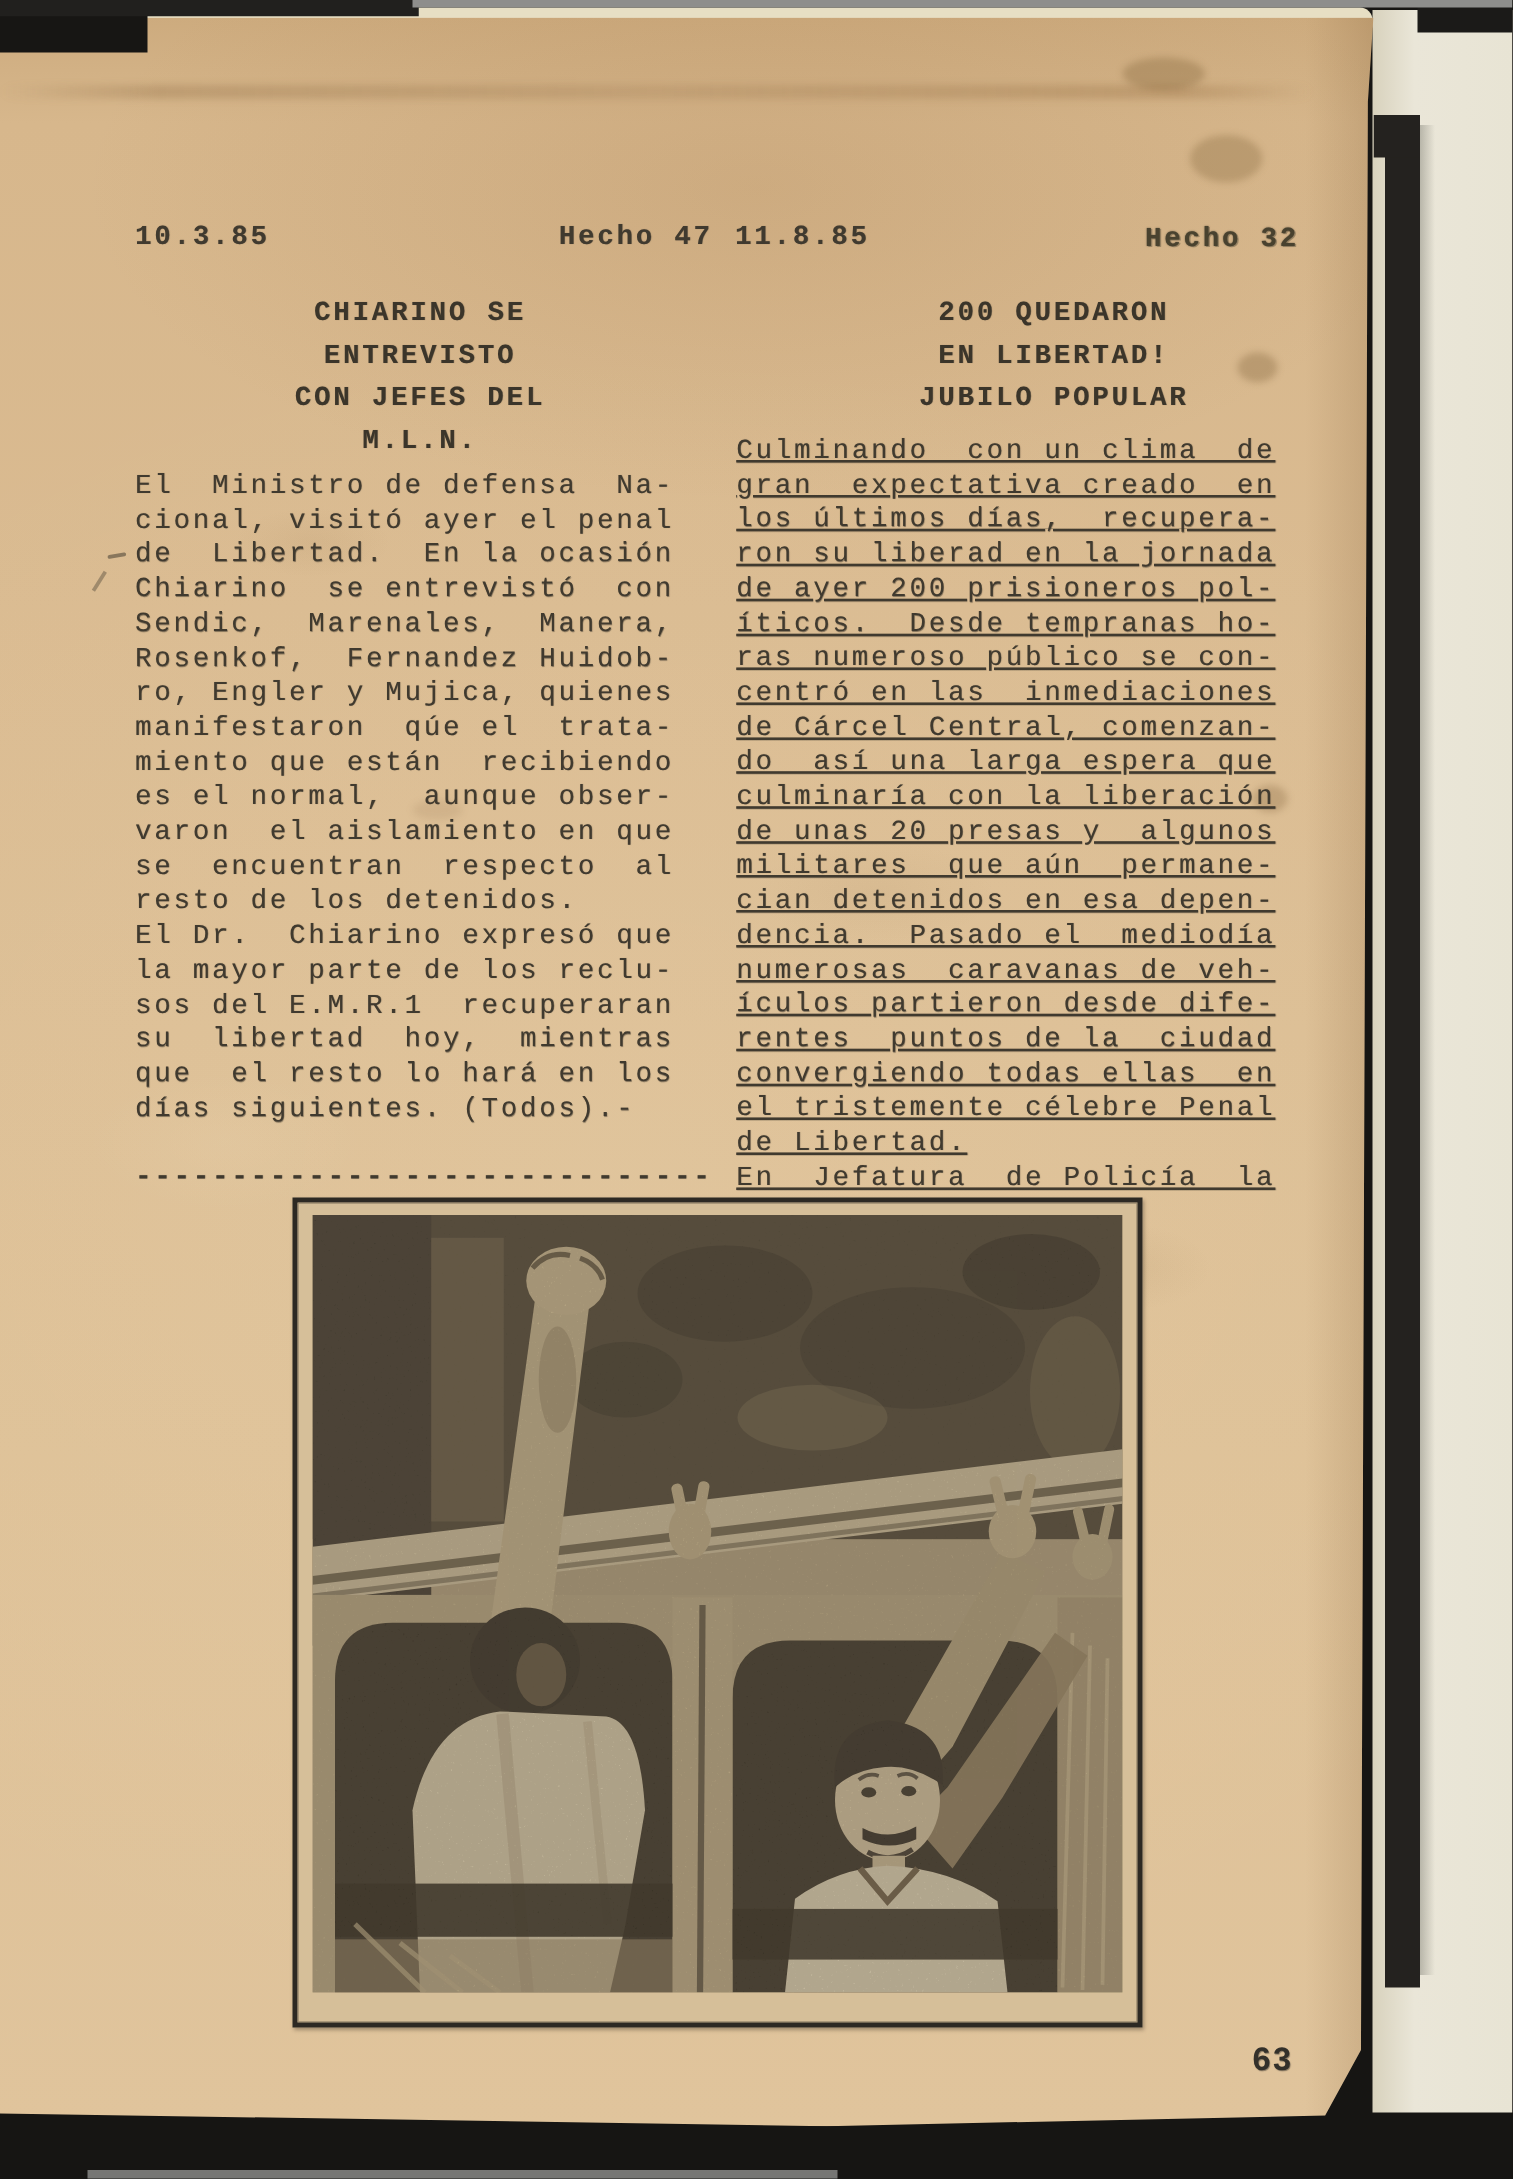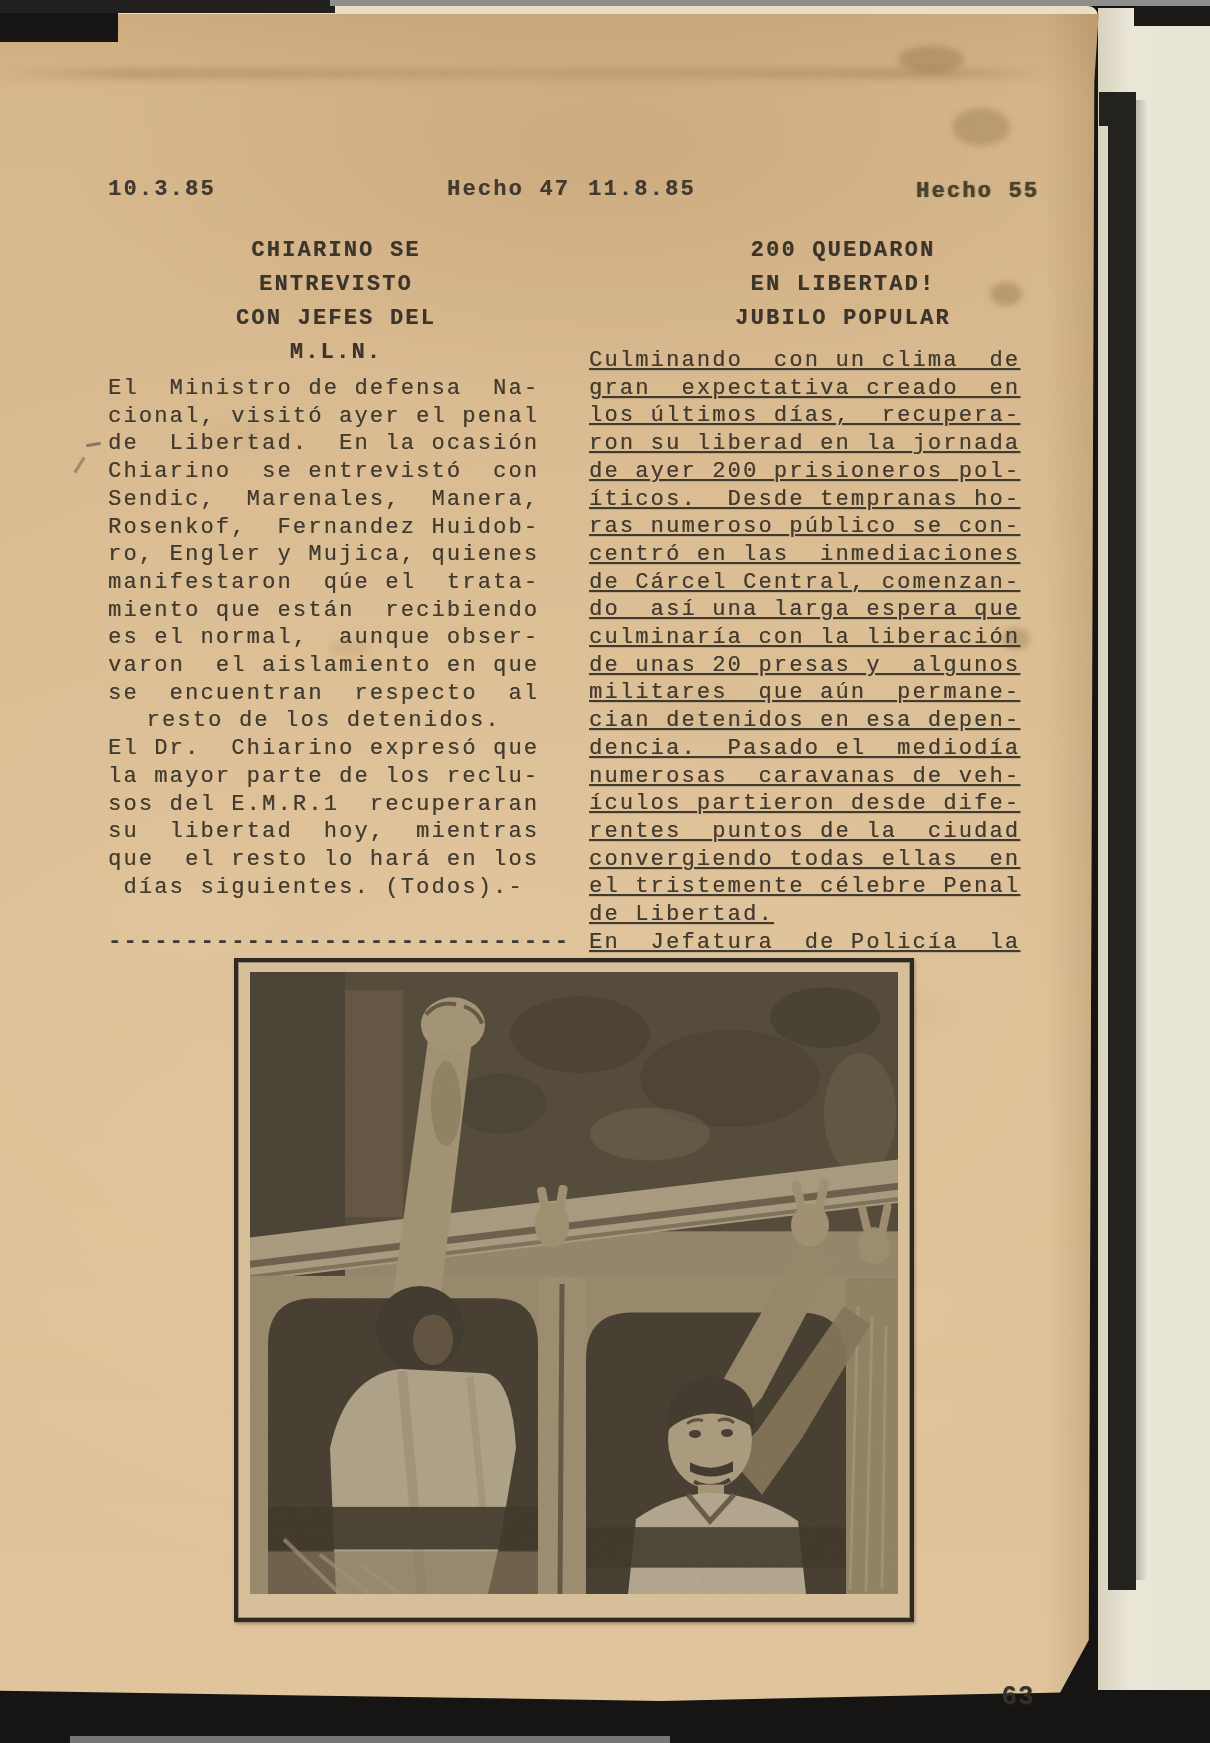--- a/index.html
+++ b/index.html
@@ -68,21 +68,20 @@
   }
   .annot{top:176px;font-weight:bold;}
   .annot-bold{font-weight:bold;color:#49422f;
     text-shadow:0 0 1.3px rgba(73,66,50,.9),1.2px .4px 0 rgba(73,66,50,.35);}
   .heading{font-weight:bold;line-height:34px;text-align:center;color:#3b352a;}
   .separator{font-weight:bold;}
   .page-number{
     font-family:"Liberation Sans","DejaVu Sans",sans-serif;
     font-weight:bold;font-size:26px;letter-spacing:2px;color:#33302a;
     text-shadow:.5px .5px .8px rgba(50,46,40,.5);
-    margin-top:48px;
   }
 
   
   .photo-frame{
     left:234px;top:958px;width:680px;height:664px;
     background:#d6bf99;
     border:4px solid #2d2923;
     box-sizing:border-box;
     box-shadow:inset 0 0 0 1px rgba(45,41,35,.35), 1px 2px 3px rgba(40,30,20,.35);
   }
@@ -111,27 +110,27 @@
 <div class="abs mark-dash"></div>
 <div class="abs mark-slash"></div>
 
 <div class="abs" style="left:0;top:0;width:118px;height:42px;background:#171614;"></div>
 <div class="abs" style="left:0;top:0;width:335px;height:13px;background:#21201e;"></div>
 <div class="abs" style="left:330px;top:0;width:880px;height:6px;background:#8e8e8c;"></div>
 
 <div class="abs typeink annot" style="left:108px;">10.3.85</div>
 <div class="abs typeink annot" style="left:447px;">Hecho 47</div>
 <div class="abs typeink annot" style="left:588px;">11.8.85</div>
-<div class="abs typeink annot annot-bold" style="left:916px;top:178px;">Hecho 55</div>
+<div class="abs typeink annot annot-bold" style="left:916px;top:178px;">Hecho 32</div>
 
 <div class="abs typeink heading" style="left:120px;top:234px;width:432px;">CHIARINO SE
 ENTREVISTO
 CON JEFES DEL
 M.L.N.</div>
-<div class="abs typeink" style="left:108px;top:375px;text-align:center;">El  Ministro de defensa  Na-
+<div class="abs typeink" style="left:108px;top:375px;">El  Ministro de defensa  Na-
 cional, visitó ayer el penal
 de  Libertad.  En la ocasión
 Chiarino  se entrevistó  con
 Sendic,  Marenales,  Manera,
 Rosenkof,  Fernandez Huidob-
 ro, Engler y Mujica, quienes
 manifestaron  qúe el  trata-
 miento que están  recibiendo
 es el normal,  aunque obser-
 varon  el aislamiento en que

